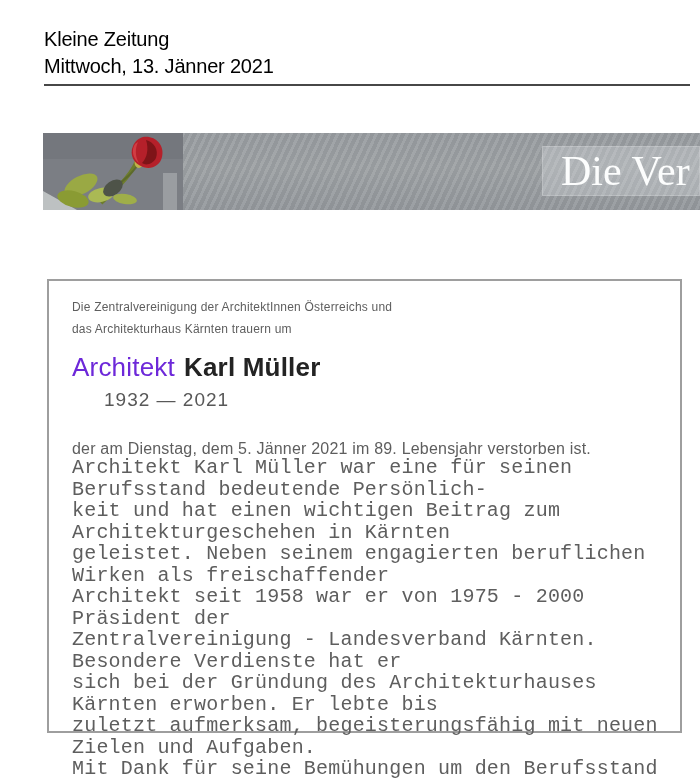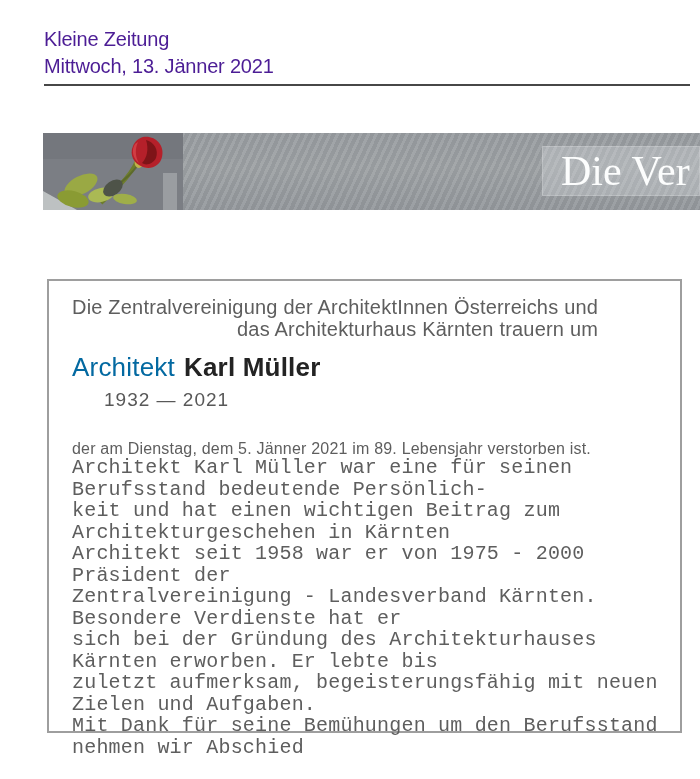--- a/index.html
+++ b/index.html
@@ -1,21 +1,21 @@
 <!DOCTYPE html>
 <html><head>
 <meta charset="utf-8">
 <style>
   * { margin: 0; padding: 0; box-sizing: border-box; }
   html, body { background: #ffffff; }
   body { width: 700px; height: 779px; position: relative; overflow: hidden;
          font-family: "Liberation Sans", sans-serif; }
 
   
-  .masthead { position: absolute; left: 44px; top: 26px; color: #4c1d95;
+  .masthead { position: absolute; left: 44px; top: 26px; color: #000000;
               font-size: 20px; line-height: 27px; letter-spacing: -0.2px; font-weight: 500; }
   .header-rule { position: absolute; left: 44px; top: 84px; width: 646px; height: 2px;
                  background: #474747; }
 
   
   .banner { position: absolute; left: 43px; top: 133px; width: 657px; height: 77px;
             overflow: hidden;
             background:
               repeating-linear-gradient(115deg, rgba(255,255,255,0.07) 0 3px, rgba(0,0,0,0.04) 3px 7px),
               linear-gradient(180deg, #989ca0 0%, #9da1a4 45%, #94989c 100%);
@@ -25,24 +25,24 @@
   .banner-overlay { position: absolute; left: 499px; top: 13px; width: 158px; height: 50px;
                     background: rgba(235,238,240,0.28); border: 1px solid rgba(255,255,255,0.18); }
   .banner-title { position: absolute; left: 518px; top: 13px; width: 139px; height: 50px;
                   font-family: "Liberation Serif", serif; font-size: 42px; line-height: 50px;
                   color: #fcfdfd; white-space: nowrap; }
 
   
   .obit-box { position: absolute; left: 47px; top: 279px; width: 635px; height: 454px;
               border: 2px solid #9e9e9e; background: #ffffff; color: #5e5e5e; }
   .obit-box .abs { position: absolute; }
-  .intro { left: 23px; top: 16px; font-size: 20px; line-height: 21.5px; letter-spacing: 0.2px; text-align: right; }
+  .intro { left: 23px; top: 16px; font-size: 12px; line-height: 21.5px; letter-spacing: 0.2px; }
   .name-line { left: 23px; top: 70px; font-size: 26px; line-height: 32px; color: #3a3a3a;
                letter-spacing: 0.2px; }
-  .name-line .title { font-weight: 400; margin-right: 9px; color: #0369a1; }
+  .name-line .title { font-weight: 400; margin-right: 9px; color: #6d28d9; }
   .name-line .name  { font-weight: 700; color: #232323; text-align: center; }
   .years { left: 25px; top: 107px; font-size: 19px; line-height: 24px; color: #585858;
            letter-spacing: 1px; margin-left: 30px; }
   .death-line { left: 23px; top: 157px; font-size: 16px; line-height: 21.5px; letter-spacing: 0.2px; }
   .body-text { left: 23px; top: 176px; font-size: 20px; line-height: 21.5px; letter-spacing: 0.2px;
                width: 600px; font-family: Liberation Mono, monospace; }
   .signoff { top: 390px; font-size: 14.5px; line-height: 19.5px; letter-spacing: 0.2px; }
   .signoff.left  { left: 23px; }
   .signoff.right { left: 348px; }
 </style>
@@ -92,20 +92,21 @@
     <span class="title">Architekt</span><span class="name">Karl Müller</span>
   </div>
 
   <div class="abs years">1932 — 2021</div>
 
   <div class="abs death-line">der am Dienstag, dem 5. Jänner 2021 im 89. Lebensjahr verstorben ist.</div>
 
   <div class="abs body-text">
     <div>Architekt Karl Müller war eine für seinen Berufsstand bedeutende Persönlich-</div>
     <div>keit und hat einen wichtigen Beitrag zum Architekturgeschehen in Kärnten</div>
+    <div>geleistet. Neben seinem engagierten beruflichen Wirken als freischaffender</div>
     <div>Architekt seit 1958 war er von 1975 - 2000 Präsident der</div>
     <div>Zentralvereinigung - Landesverband Kärnten. Besondere Verdienste hat er</div>
     <div>sich bei der Gründung des Architekturhauses Kärnten erworben. Er lebte bis</div>
     <div>zuletzt aufmerksam, begeisterungsfähig mit neuen Zielen und Aufgaben.</div>
     <div>Mit Dank für seine Bemühungen um den Berufsstand nehmen wir Abschied</div>
   </div>
 
 
 
 </div>

